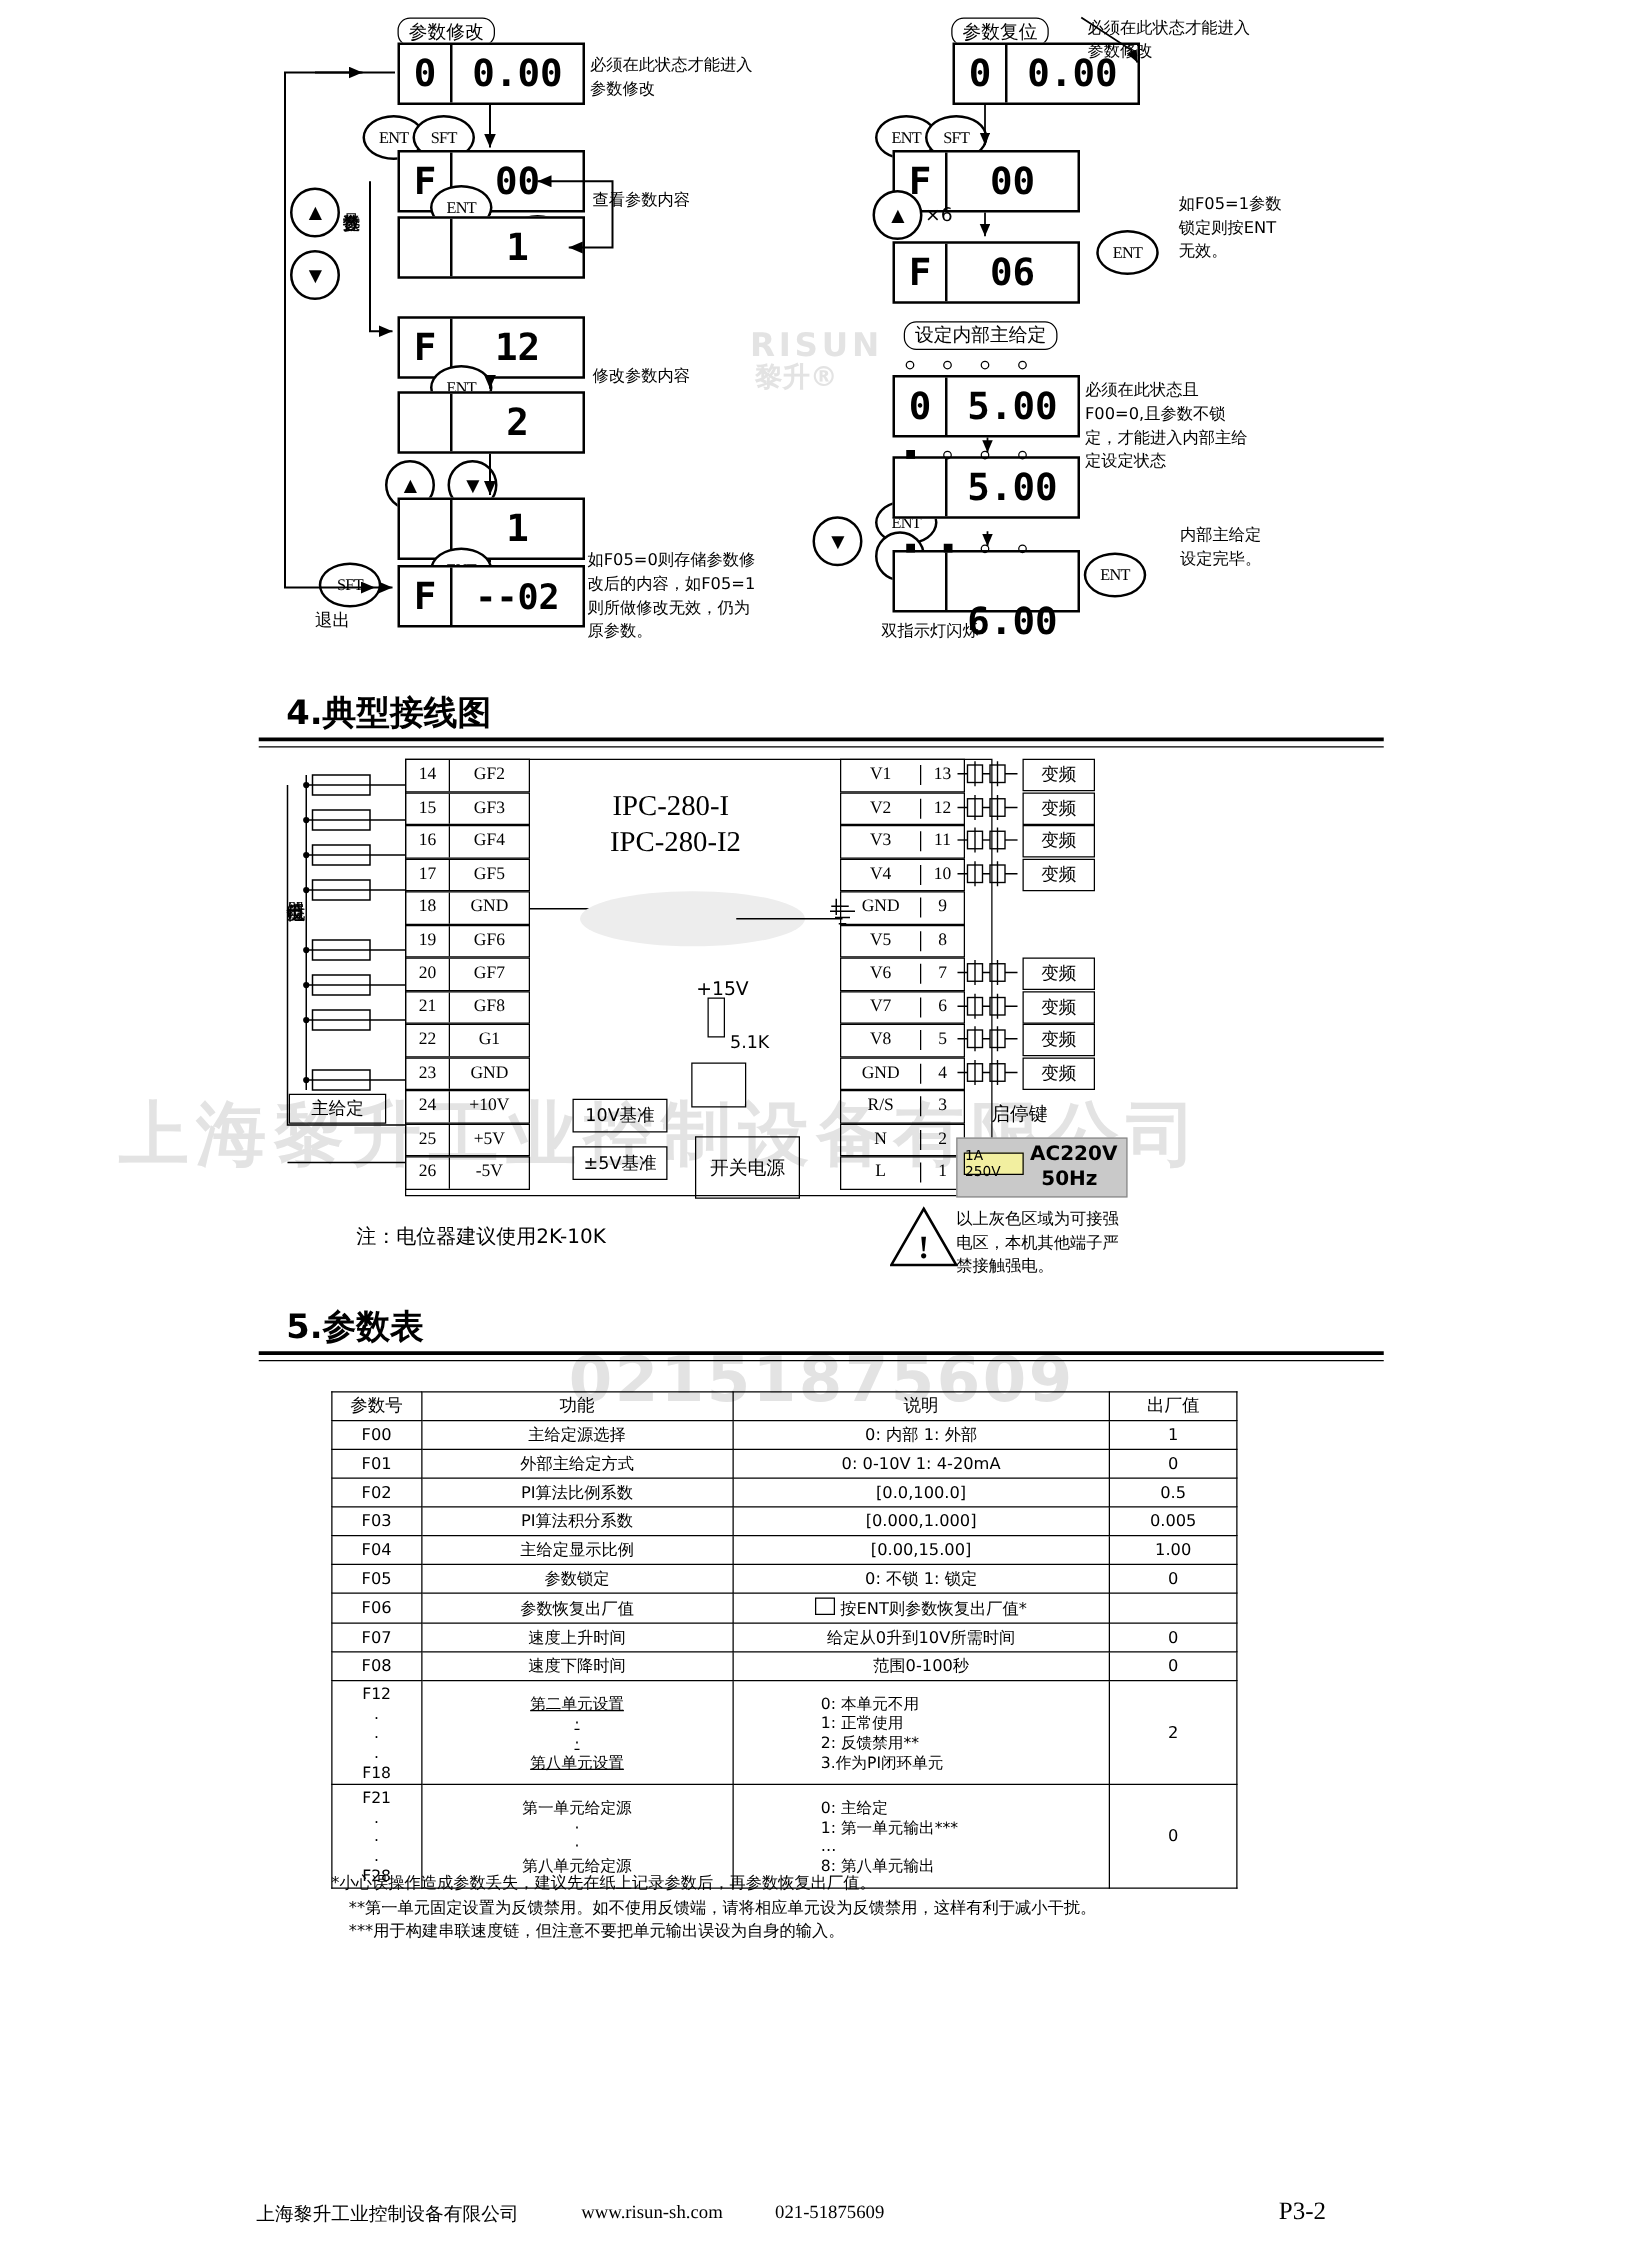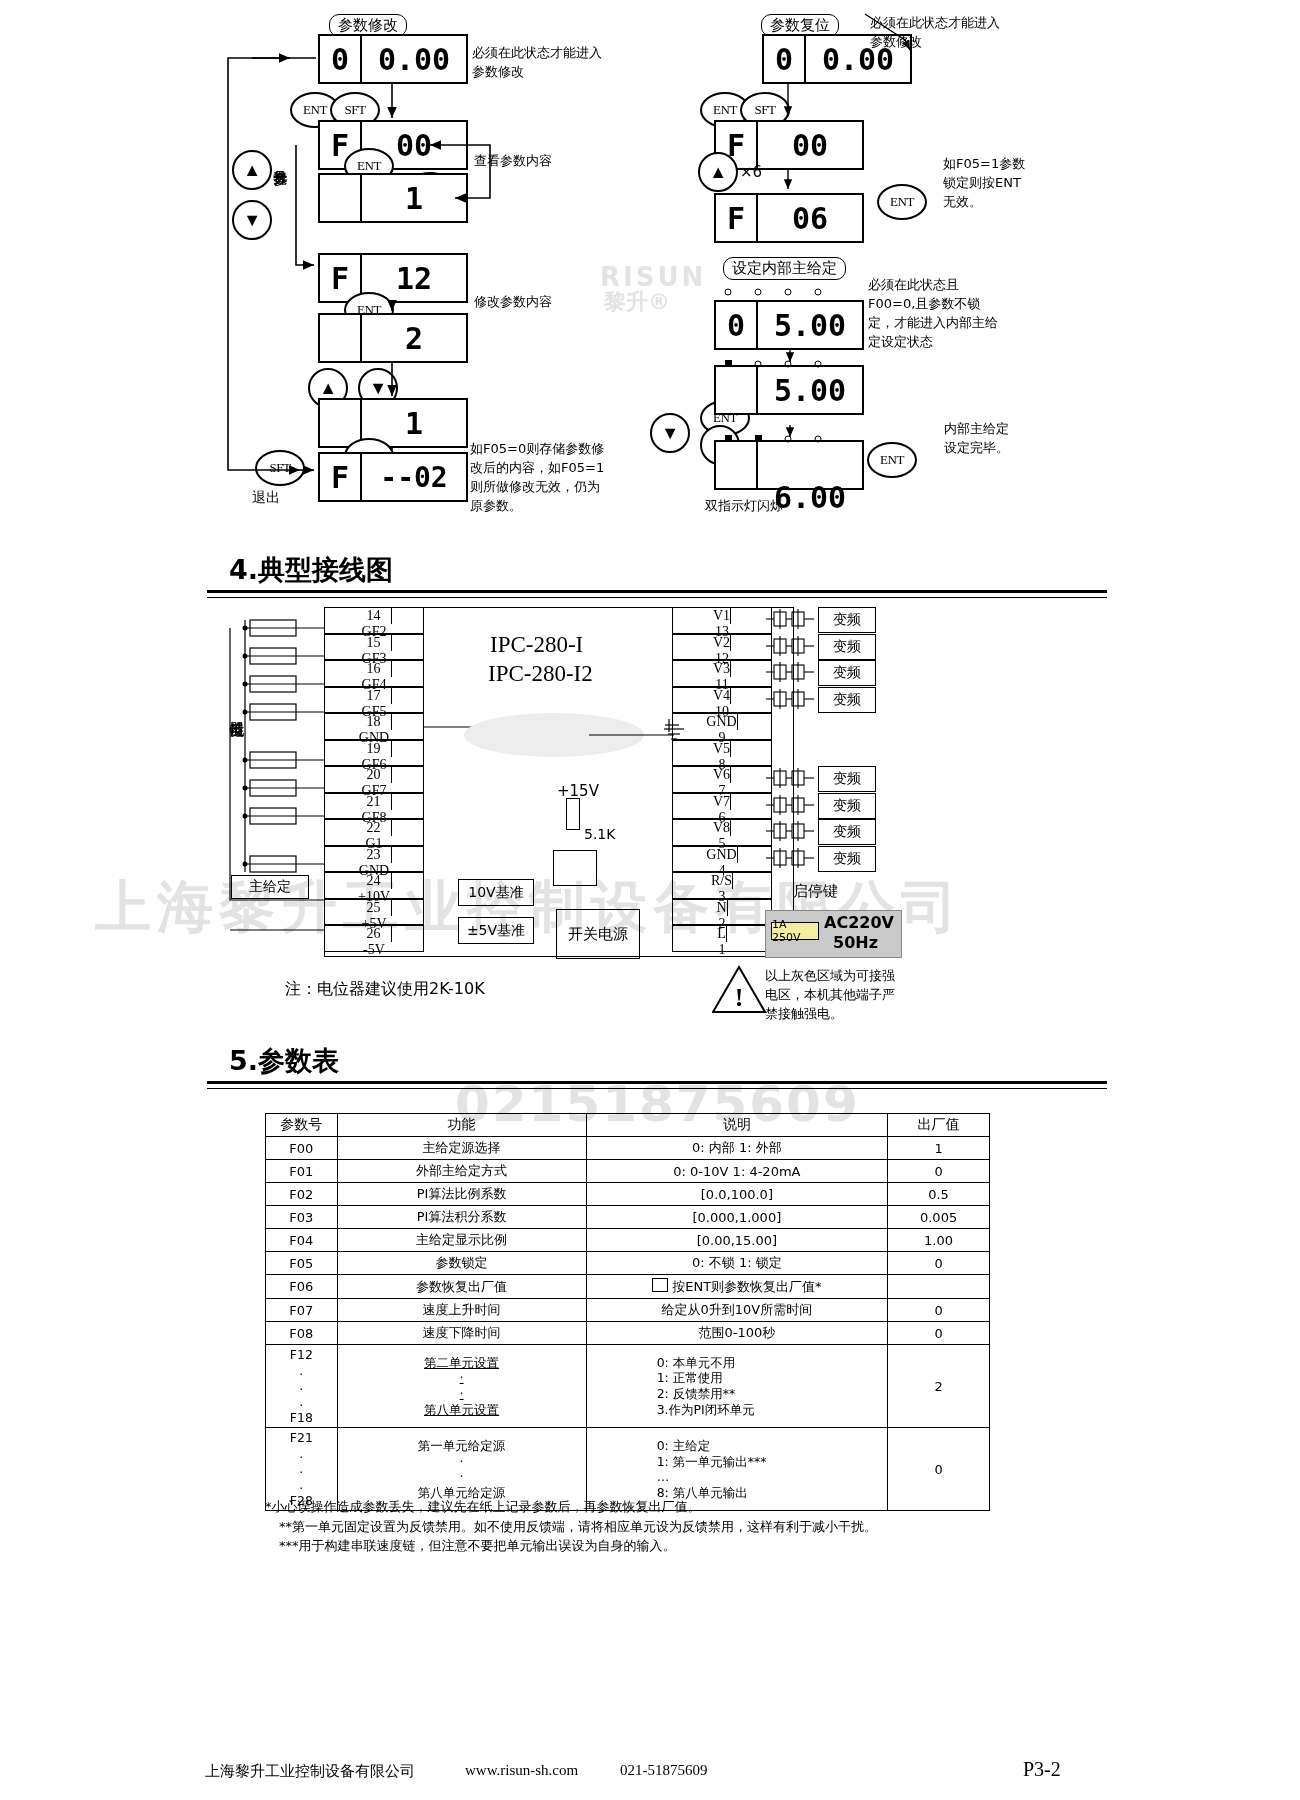--- a/index.html
+++ b/index.html
@@ -21,21 +21,21 @@
   .key{border:2px solid #000;border-radius:50%;background:#fff;display:flex;align-items:center;justify-content:center;font-family:"Liberation Serif",serif;font-size:13px;letter-spacing:-0.5px;}
 
   
   .secttl{font-family:"DejaVu Sans",sans-serif;font-weight:bold;font-size:27px;}
   .rule{border-top:3px solid #000;border-bottom:1px solid #000;height:4px;}
 
   
   .tag{border:1px solid #000;border-radius:10px;padding:1px 8px;font-size:15px;font-family:"DejaVu Sans",sans-serif;background:#fff;}
 
   
-  .term{border:1px solid #000;box-sizing:border-box;display:flex;align-items:center;flex-direction:column;}
+  .term{border:1px solid #000;box-sizing:border-box;display:flex;align-items:center;}
   .term .num{width:34px;border-right:1px solid #000;text-align:center;font-size:14px;height:100%;display:flex;align-items:center;justify-content:center;}
   .term .nm{flex:1;text-align:center;font-size:14px;}
 
   
   table.ptab{border-collapse:collapse;width:100%;font-family:"DejaVu Sans",sans-serif;font-size:13px;}
   table.ptab td,table.ptab th{border:1px solid #000;padding:2px 4px;text-align:center;font-weight:normal;}
   table.ptab th{font-size:14px;}
 
   .wm{position:absolute;color:#e3e3e3;font-family:"DejaVu Sans",sans-serif;font-weight:bold;pointer-events:none;}
   .note{font-family:"DejaVu Sans",sans-serif;font-size:13px;line-height:1.45;}
@@ -44,21 +44,21 @@
 </head>
 <body>
 
 <div class="page">
 
   <div class="wm" style="left:600px;top:262px;font-size:26px;letter-spacing:3px;">RISUN</div>
   <div class="wm" style="left:604px;top:287px;font-size:22px;">黎升®</div>
   <div class="wm" style="left:95px;top:870px;font-size:56px;letter-spacing:6px;">上海黎升工业控制设备有限公司</div>
   <div class="wm" style="left:455px;top:1075px;font-size:50px;letter-spacing:2px;">02151875609</div>
 
-  <div class="abs tag" style="left:329px;top:14px;">参数修改</div>
+  <div class="abs tag" style="left:318px;top:14px;">参数修改</div>
 
   <div class="abs lcd" style="left:318px;top:34px;width:150px;height:50px;">
     <div class="lcd-left">0</div>
     <div class="lcd-right">0.00</div>
   </div>
   <div class="abs note" style="left:472px;top:44px;width:130px;">必须在此状态才能进入参数修改</div>
 
   <div class="abs key" style="left:290px;top:92px;width:46px;height:32px;">ENT</div>
   <div class="abs key" style="left:330px;top:92px;width:46px;height:32px;">SFT</div>
 
@@ -157,21 +157,21 @@
     <path d="M128,84 L128,116" stroke="#000" fill="none" stroke-width="1.4" marker-end="url(#ar)"></path>
     <path d="M128,170 L128,189" stroke="#000" fill="none" stroke-width="1.4" marker-end="url(#ar)"></path>
   </svg>
 
   <div class="abs tag" style="left:723px;top:257px;">设定内部主给定</div>
 
   <div class="abs lcd" style="left:714px;top:300px;width:150px;height:50px;">
     <div class="lcd-left">0</div>
     <div class="lcd-right">5.00</div>
   </div>
-  <div class="abs note" style="left:868px;top:276px;width:130px;">必须在此状态且F00=0,且参数不锁定，才能进入内部主给定设定状态</div>
+  <div class="abs note" style="left:868px;top:304px;width:130px;">必须在此状态且F00=0,且参数不锁定，才能进入内部主给定设定状态</div>
 
   <div class="abs key" style="left:700px;top:400px;width:46px;height:32px;">ENT</div>
 
   <div class="abs lcd-blank" style="left:714px;top:365px;width:150px;height:50px;">
     <div style="width:40px;height:100%;border-right:2px solid #000;float:left;"></div>
     <div style="height:100%;display:flex;align-items:center;justify-content:center;margin-left:40px;font-size:30px;font-family:'DejaVu Sans Mono',monospace;font-weight:bold;">5.00</div>
   </div>
 
   <div class="abs key" style="left:650px;top:413px;width:36px;height:36px;font-size:18px;">▼</div>
   <div class="abs key" style="left:700px;top:425px;width:36px;height:36px;font-size:18px;">▲</div>

